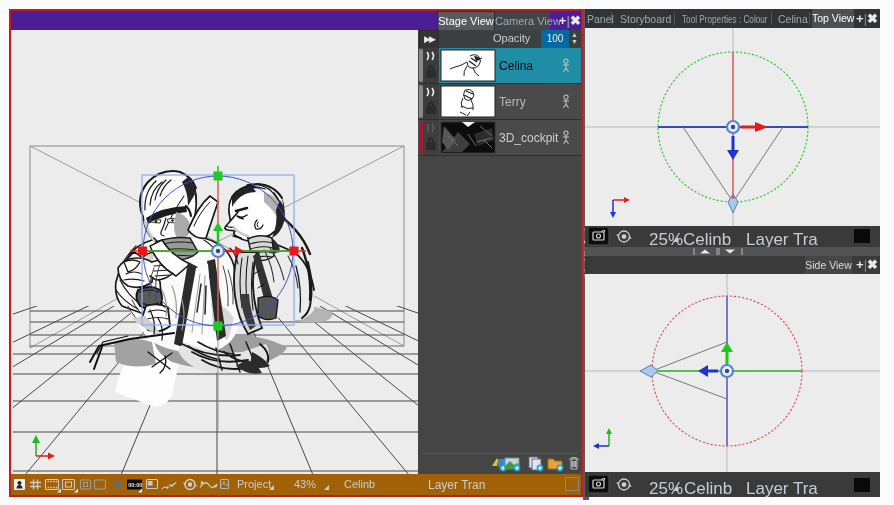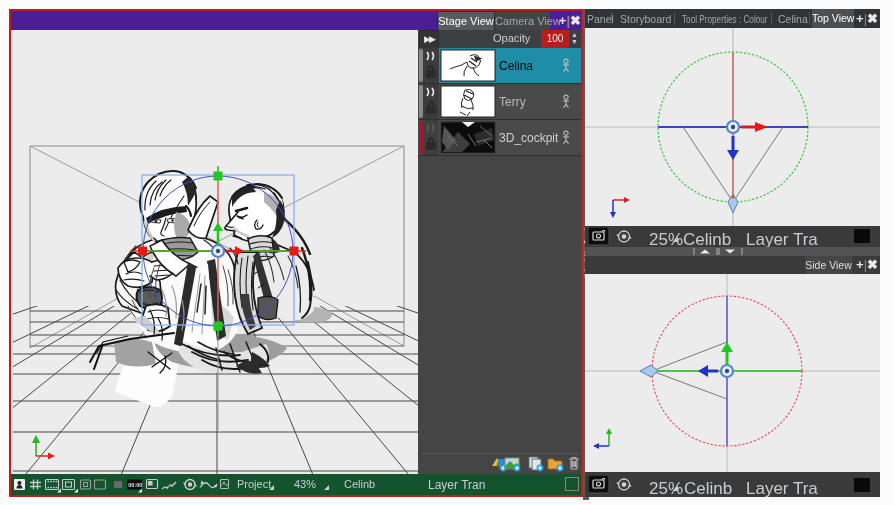--- a/index.html
+++ b/index.html
@@ -205,21 +205,21 @@
         </g>
       </g>
     </svg>
   </div>
 
   <div class="abs" style="left:407px;top:19px;width:163px;height:444px;background:#474747">
 
     <div class="abs" style="left:0;top:0;width:163px;height:18px;background:#3d4042">
       <div class="abs" style="left:1px;top:0px;width:18px;height:17px;background:#343434;border:1px solid #2a2a2a;color:#e8e8e8;font-size:9px;text-align:center;line-height:17px;letter-spacing:-2px">▶▶</div>
       <div class="abs t" style="left:75px;top:2px;width:44px;text-align:left;color:#ccc;font-size:11px">Opacity</div>
-      <div class="abs" style="left:123px;top:0px;width:28px;height:32px;background:#b91c1c;color:#eee;font-size:10px;text-align:center;line-height:17px">100</div>
+      <div class="abs" style="left:123px;top:0px;width:28px;height:32px;background:#0369a1;color:#eee;font-size:10px;text-align:center;line-height:17px">100</div>
       <div class="abs" style="left:153px;top:1px;color:#ccc;font-size:7px;line-height:7px">▲<br>▼</div>
     </div>
 
     <svg class="abs" style="left:0;top:18px" width="163" height="426" viewBox="0 0 163 426">
 
       <rect x="0" y="0" width="163" height="35" fill="#4a4a4a"></rect>
       <rect x="21" y="0" width="142" height="35" fill="#1f8da6"></rect>
       <rect x="1" y="1" width="4" height="33" rx="2" fill="#8a8a8a"></rect>
       <rect x="5" y="0" width="16" height="35" fill="#3c3c3c"></rect>
 
@@ -320,21 +320,21 @@
         <path d="M1 3 h5 l2 2 h7 v8 h-14 Z" fill="#e8a33d" stroke="#9a6b20"></path>
         <circle cx="13" cy="12" r="3.4" fill="#1ba7d0"></circle>
           <path d="M13 10 v4 M11 12 h4" stroke="#fff" stroke-width="1.1"></path>
       </g>
       <g transform="translate(149,407)" stroke="#b5b5b5" stroke-width="1.2" fill="none">
         <path d="M2 4 h10 M4 4 v9 a1 1 0 0 0 1 1 h4 a1 1 0 0 0 1 -1 v-9 M5.5 6 v6 M7 6 v6 M8.5 6 v6 M5 4 v-1.5 h4 v1.5"></path>
       </g>
     </svg>
   </div>
 
-  <div class="abs" style="left:0;top:463px;width:570px;height:21px;background:#14532d;color:#ccc">
+  <div class="abs" style="left:0;top:463px;width:570px;height:21px;background:#a16207;color:#ccc">
     <svg class="abs" style="left:0;top:0" width="226" height="21" viewBox="0 0 226 21">
       <rect x="3" y="5" width="11" height="11" rx="1" fill="#f0f0f0"></rect>
       <path d="M8.5 7 a2 2 0 1 1 -0.1 0 M5.5 14.5 q0 -3.5 3 -3.5 q3 0 3 3.5 Z" fill="#222"></path>
       <g stroke="#c9c9c9" stroke-width="1.3" fill="none">
         <path d="M19 8.5 h11 M19 12.5 h11 M22.5 5.5 v10 M26.5 5.5 v10"></path>
       </g>
       <g stroke="#c9c9c9" stroke-width="1.1" fill="none">
         <rect x="34.5" y="5.5" width="13" height="10" rx="1"></rect>
         <path d="M36.5 7.5 h1.6 M39.3 7.5 h1.6 M42 7.5 h1.6 M44.7 7.5 h1.6 M36.5 13.5 h1.6 M39.3 13.5 h1.6 M42 13.5 h1.6 M44.7 13.5 h1.6" stroke-width="1.3"></path>
       </g>

